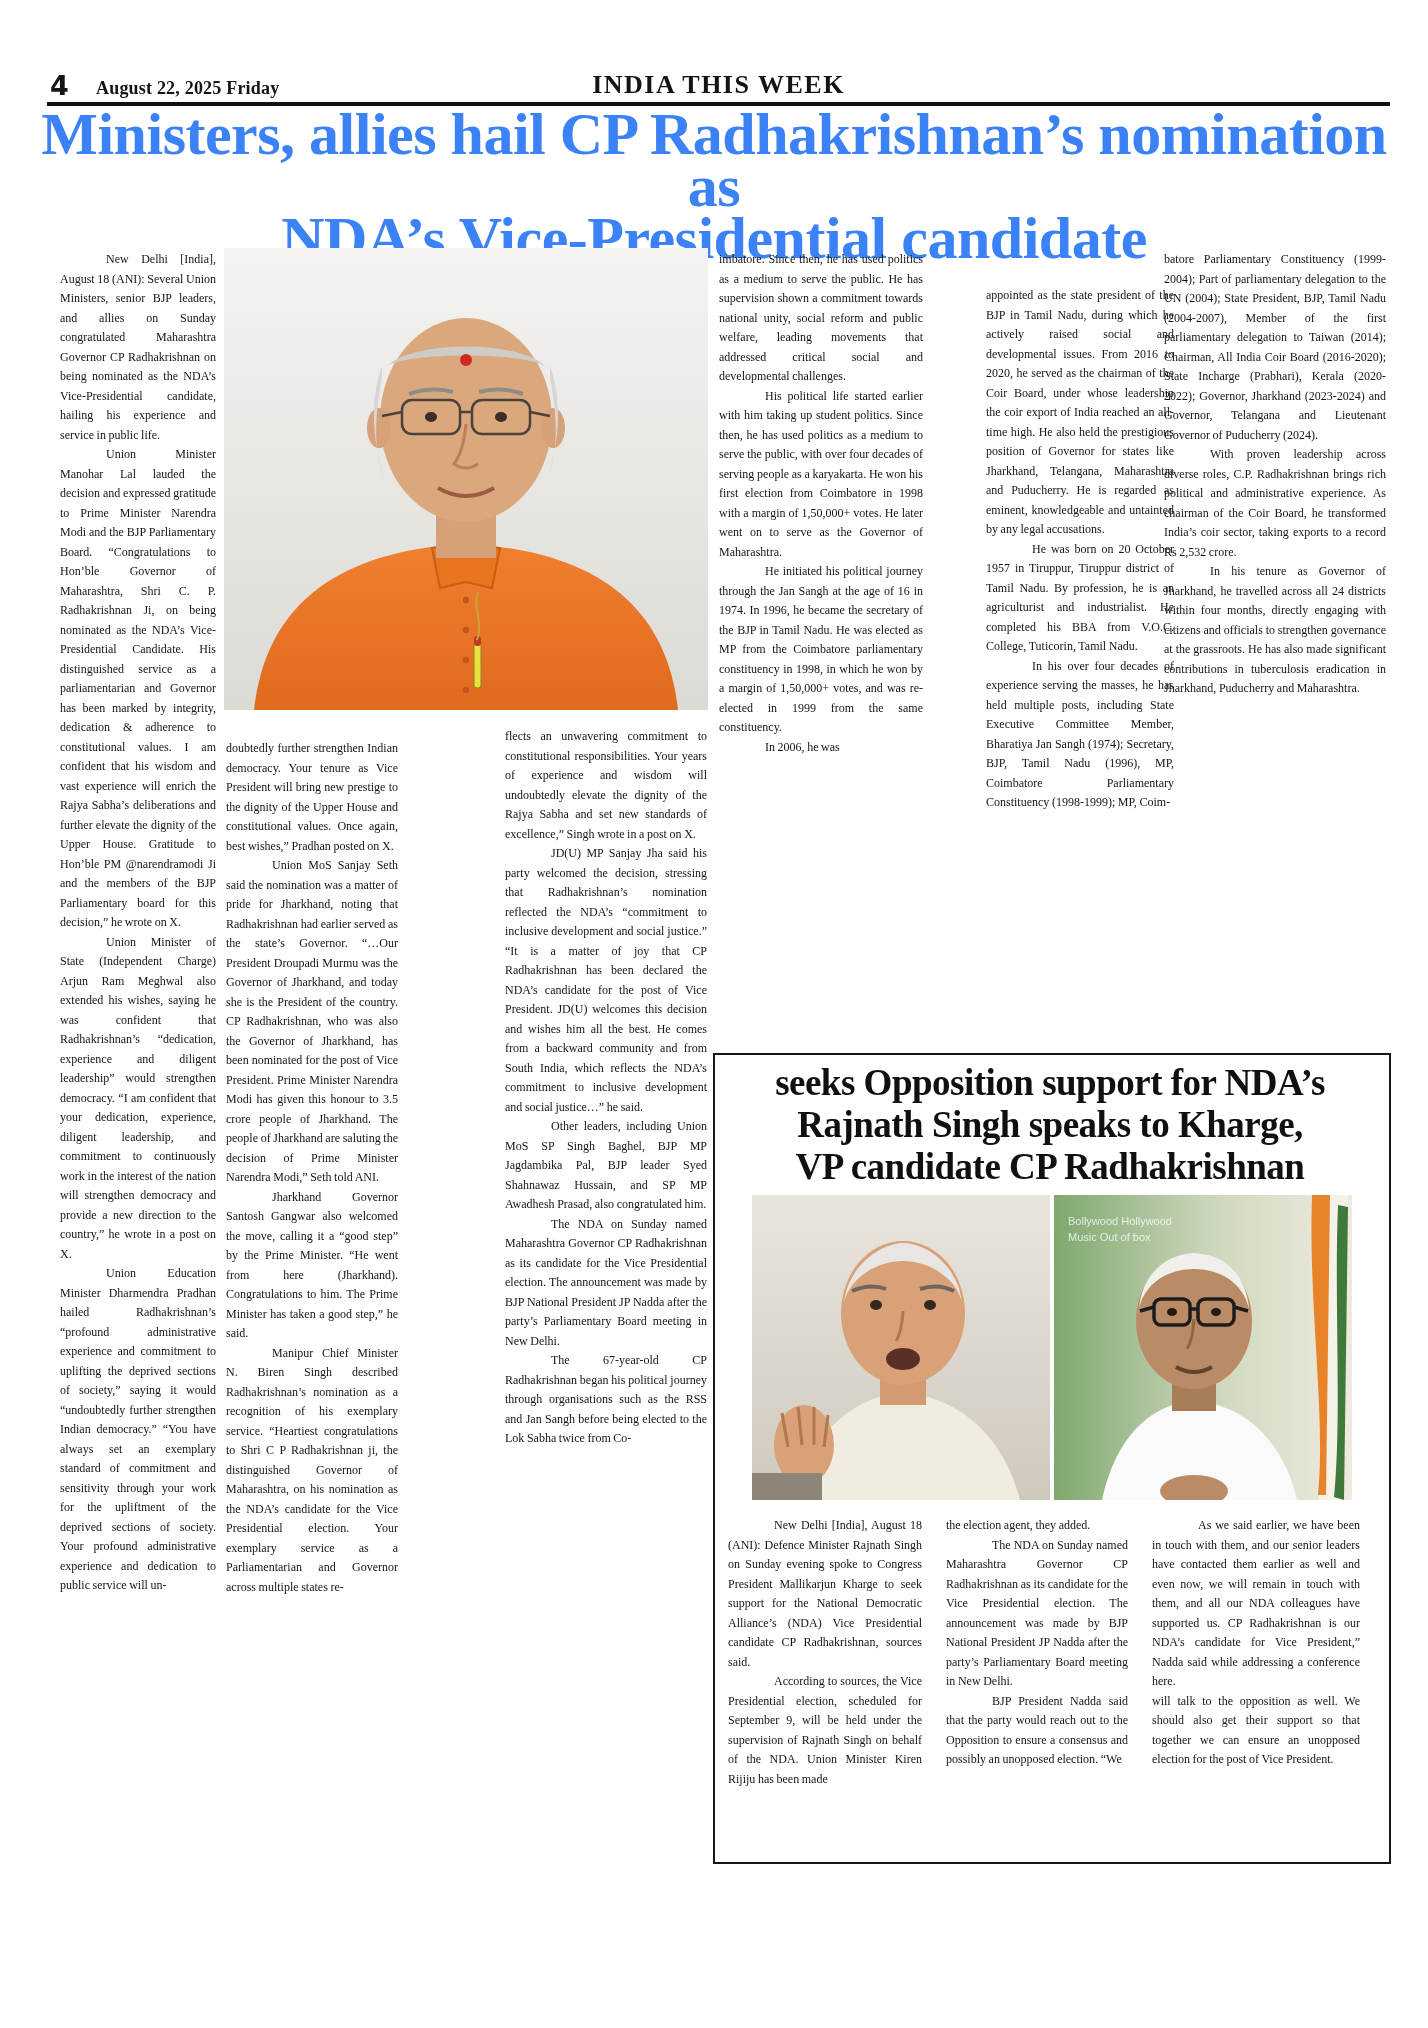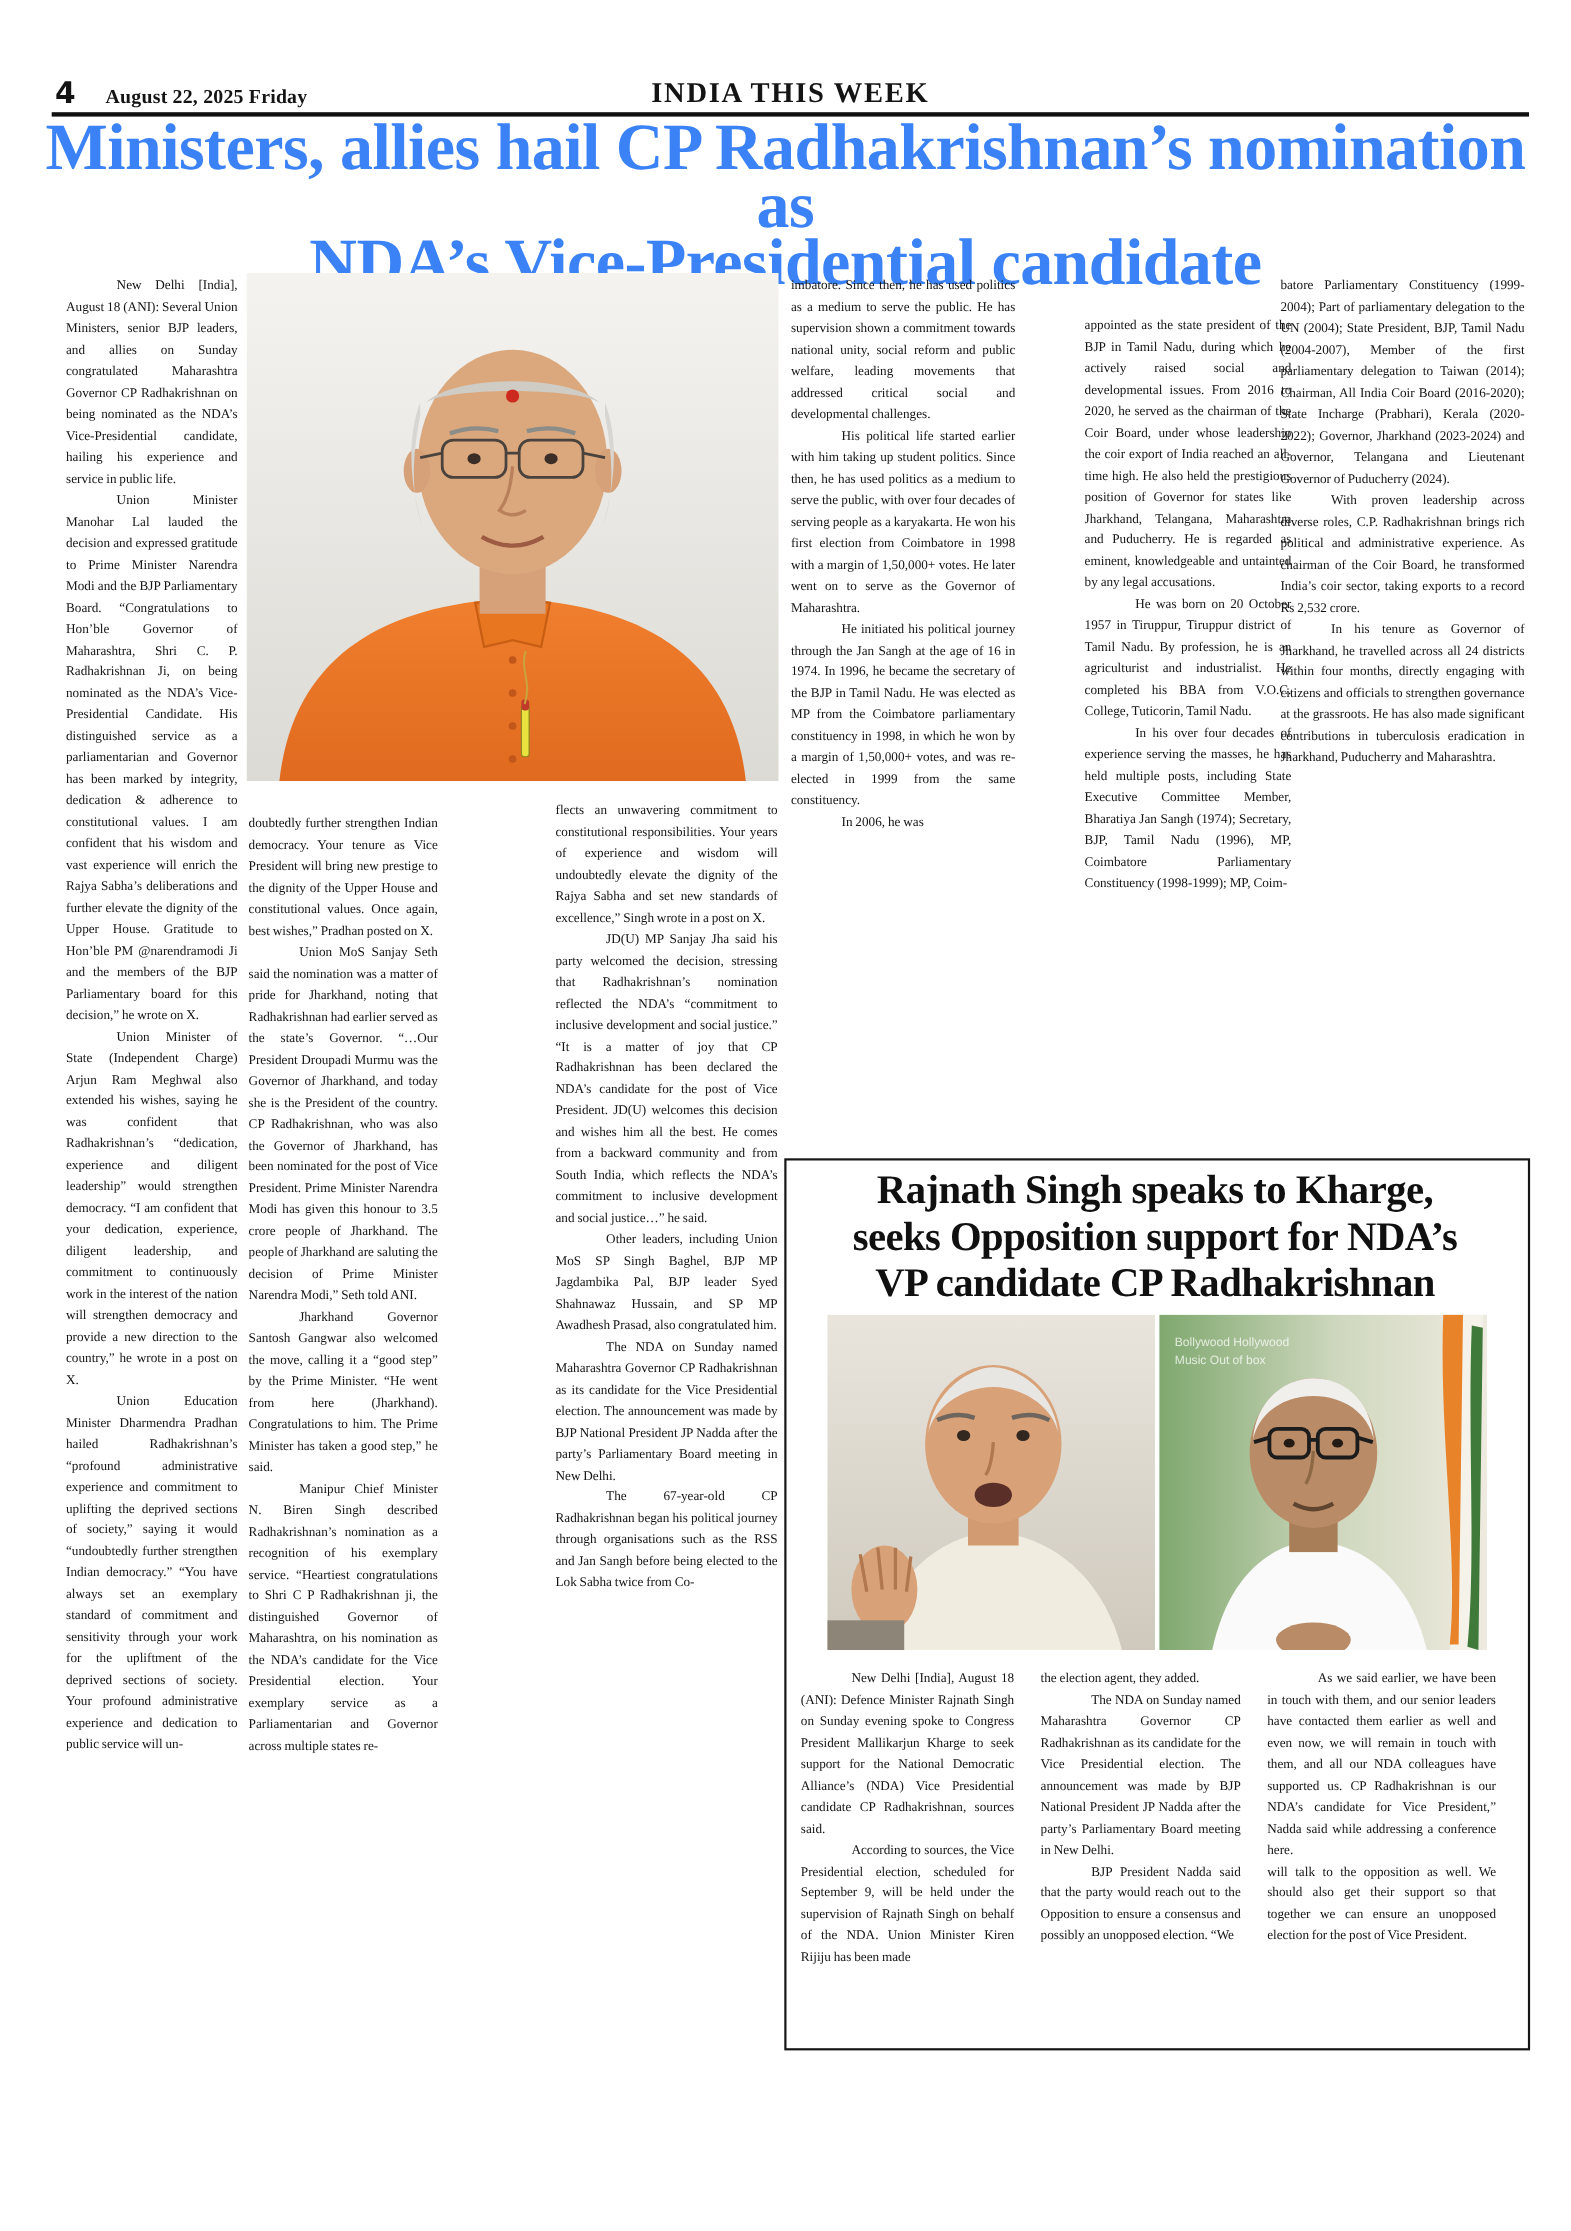--- a/index.html
+++ b/index.html
@@ -144,22 +144,22 @@
     <p class="para ind">In his over four decades of experience serving the masses, he has held multiple posts, including State Executive Committee Member, Bharatiya Jan Sangh (1974); Secretary, BJP, Tamil Nadu (1996), MP, Coimbatore Parliamentary Constituency (1998-1999); MP, Coim-</p>
   </div>
 <div class="ncol" style="left:1164px;top:250px;width:222px;height:797px;">
     <p class="para">batore Parliamentary Constituency (1999-2004); Part of parliamentary delegation to the UN (2004); State President, BJP, Tamil Nadu (2004-2007), Member of the first parliamentary delegation to Taiwan (2014); Chairman, All India Coir Board (2016-2020); State Incharge (Prabhari), Kerala (2020-2022); Governor, Jharkhand (2023-2024) and Governor, Telangana and Lieutenant Governor of Puducherry (2024).</p>
     <p class="para ind">With proven leadership across diverse roles, C.P. Radhakrishnan brings rich political and administrative experience. As chairman of the Coir Board, he transformed India’s coir sector, taking exports to a record Rs 2,532 crore.</p>
     <p class="para ind">In his tenure as Governor of Jharkhand, he travelled across all 24 districts within four months, directly engaging with citizens and officials to strengthen governance at the grassroots. He has also made significant contributions in tuberculosis eradication in Jharkhand, Puducherry and Maharashtra.</p>
   </div>
 
 <div class="abs a2-box"></div>
 <h2 class="abs a2-headline" style="margin:0">
+    <div>seeks Opposition support for NDA’s</div>
     <div>Rajnath Singh speaks to Kharge,</div>
-    <div>seeks Opposition support for NDA’s</div>
     <div>VP candidate CP Radhakrishnan</div>
   </h2>
 
 <div class="photo-frame" style="left:752px;top:1195px;width:600px;height:305px;">
   <svg width="600" height="305" viewBox="0 0 600 305">
     <defs>
       <linearGradient id="bgL" x1="0" y1="0" x2="0" y2="1">
         <stop offset="0" stop-color="#e9e5dd"></stop>
           <stop offset="1" stop-color="#cfc9bd"></stop>
       </linearGradient>

